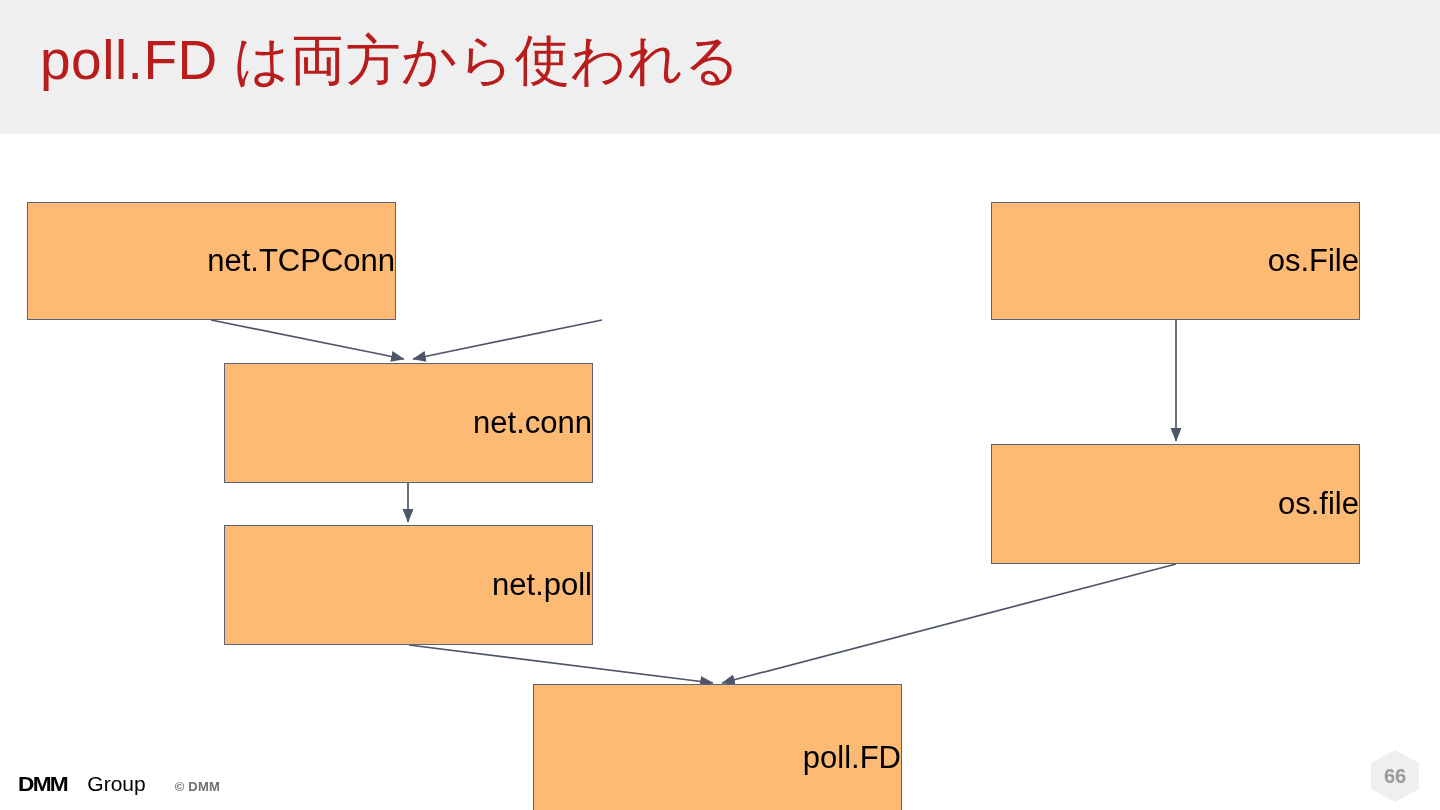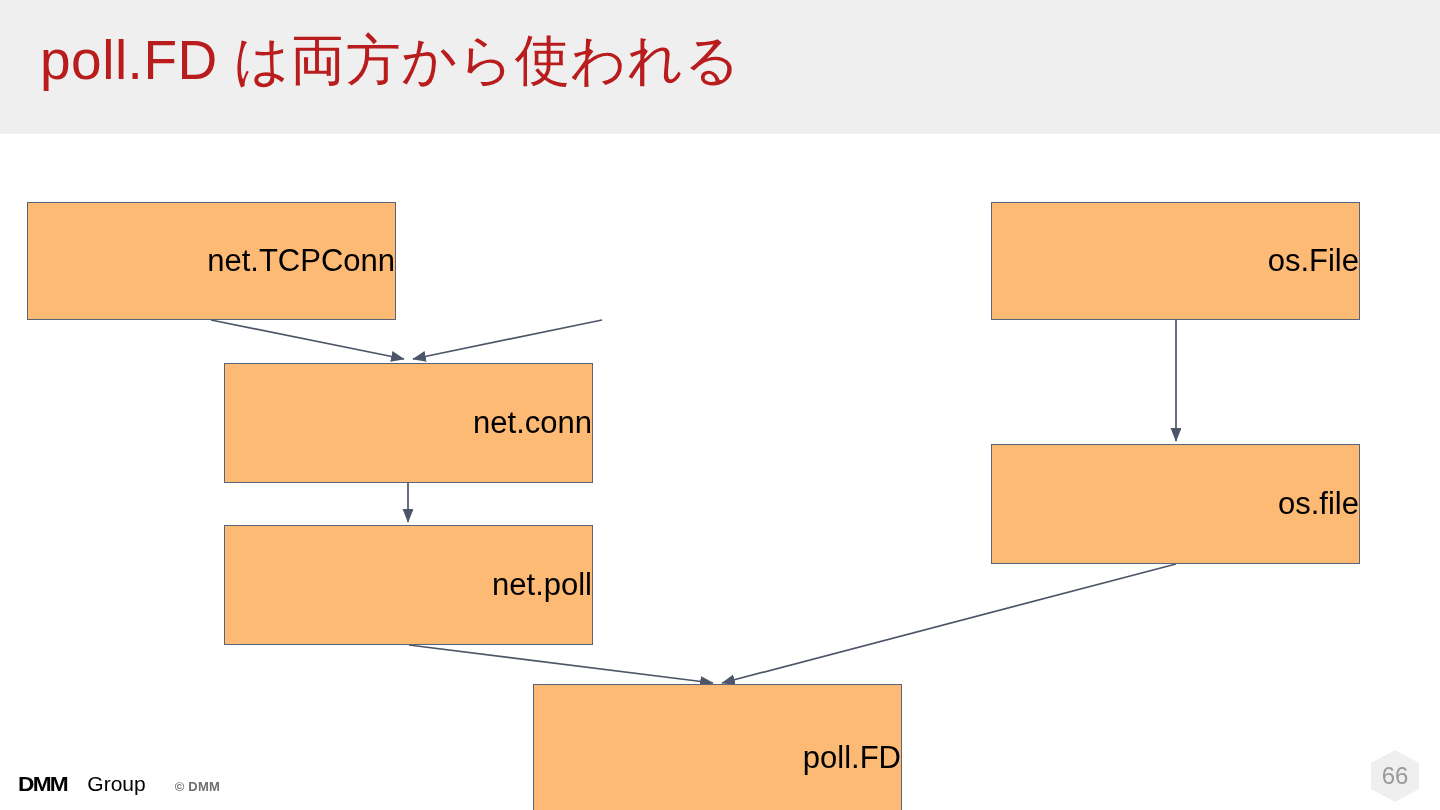--- a/index.html
+++ b/index.html
@@ -121,23 +121,23 @@
   }
   #page-badge-number {
     position: absolute;
     left: 0;
     top: 0;
     width: 48px;
     height: 52px;
     display: flex;
     align-items: center;
     justify-content: center;
-    font-size: 24px;
+    font-size: 20px;
     color: #9a9a9a;
-    font-weight: 400;
+    font-weight: 700;
   }
 </style>
 </head>
 <body>
 
 <div id="slide-header">
   <div id="slide-title">poll.FD は両方から使われる</div>
 </div>
 
 <div id="diagram">

